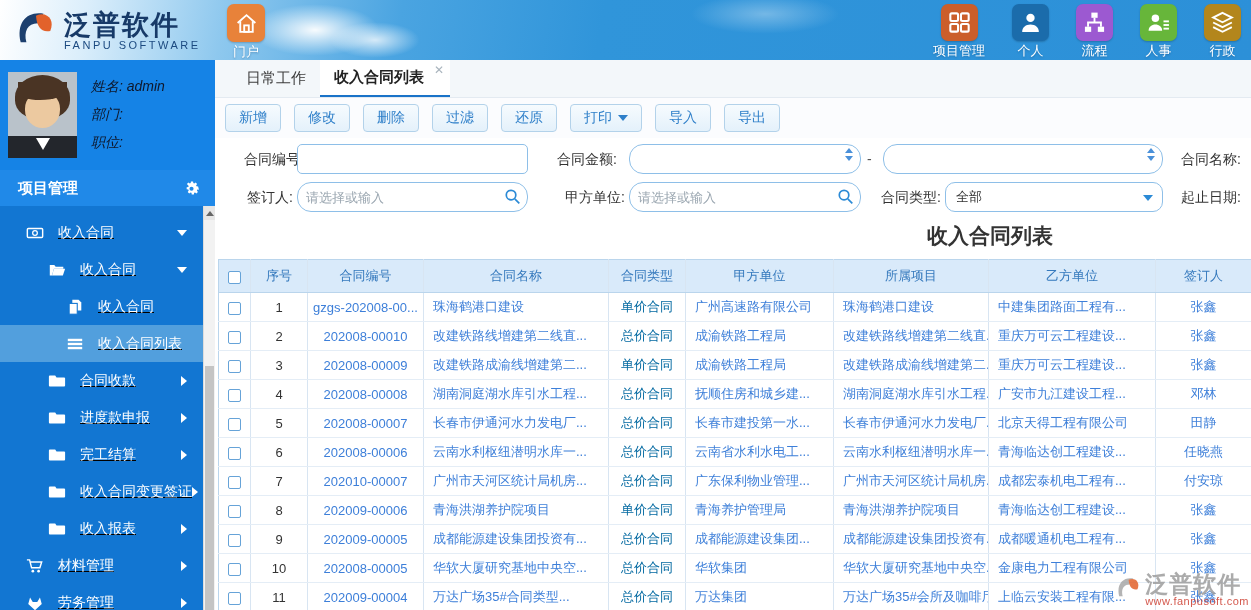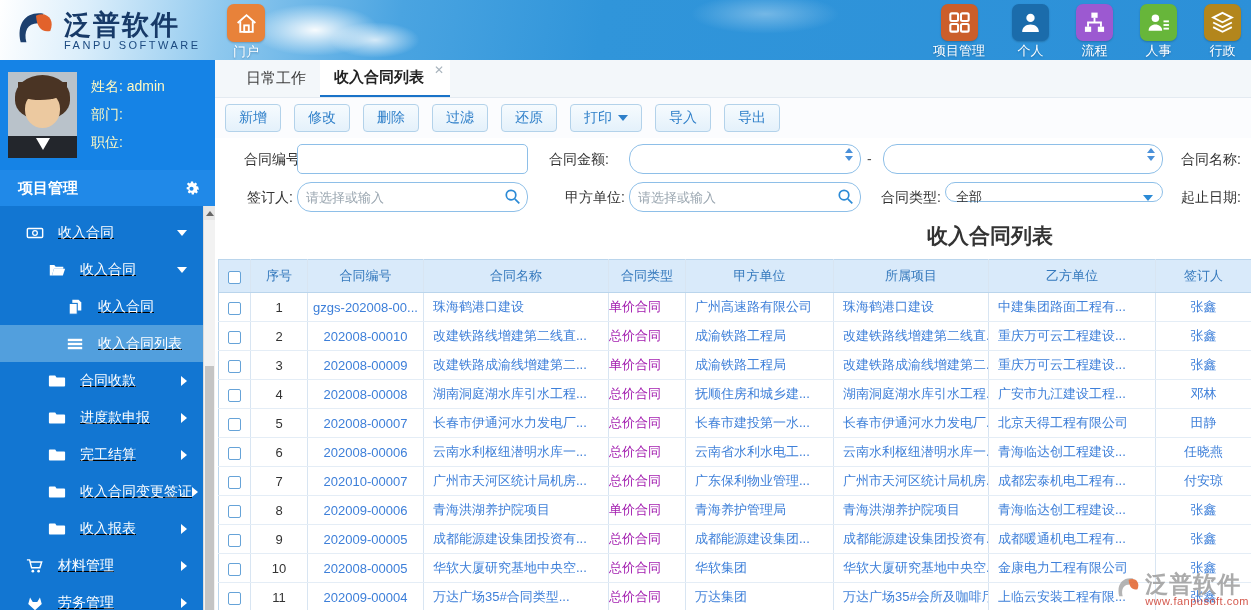--- a/index.html
+++ b/index.html
@@ -28,21 +28,21 @@
   
   .sidebar { position:absolute; left:0; top:60px; width:215px; bottom:0; background:#1276d2; z-index:20; }
   .profile { height:110px; background:#1583e6; display:flex; padding:12px 8px 12px 8px; }
   .avatar { width:69px; height:86px; background:#b9c2ca; position:relative; overflow:hidden; flex:none; }
   .av-hair { position:absolute; top:3px; left:7px; right:7px; height:44px; background:#4a3424; border-radius:50% 50% 42% 42%; }
   .av-face { position:absolute; top:20px; left:17px; width:35px; height:36px; background:#ecc9a0; border-radius:46% 46% 50% 50%; }
   .av-fringe { position:absolute; top:10px; left:10px; width:49px; height:18px; background:#4a3424; border-radius:0 0 55% 45%; }
   .av-suit { position:absolute; bottom:0; left:0; right:0; height:22px; background:#23262c; }
   .av-collar { position:absolute; bottom:8px; left:28px; width:0; height:0;
     border-left:7px solid transparent; border-right:7px solid transparent; border-top:12px solid #fff; }
-  .profile-info { padding-left:14px; color:#fef9c3; font-size:14px; display:flex; flex-direction:column; justify-content:space-between; padding-top:6px; padding-bottom:6px; }
+  .profile-info { padding-left:14px; color:#0f172a; font-size:14px; display:flex; flex-direction:column; justify-content:space-between; padding-top:6px; padding-bottom:6px;font-style:italic; }
   .module-bar { height:36px; background:#2089e8; display:flex; align-items:center; padding:0 14px 0 18px; color:#fff; }
   .module-label { font-size:15px; font-weight:bold; }
   .module-gear { margin-left:auto; width:19px; height:19px; cursor:pointer; }
   .menu { position:absolute; top:146px; left:0; right:12px; bottom:0; overflow:hidden; padding-top:8px;text-decoration:underline; }
   .menu-item { height:37px; display:flex; align-items:center; color:#fff; font-size:14px; padding-right:16px; cursor:pointer; }
   .menu-item.lv1 { padding-left:26px; }
   .menu-item.lv2 { padding-left:48px; }
   .menu-item.lv3 { padding-left:66px; }
   .menu-item.selected { background:#529fdd; }
   .mi-icon { width:18px; height:18px; margin-right:14px; display:inline-flex; flex:none; }
@@ -76,35 +76,35 @@
   .f-wrap { position:absolute; height:30px; }
   .f-wrap input { width:100%; height:30px; border:1px solid #8ebfe8; border-radius:14px; font-size:13px; padding:0 30px 0 8px; color:#333;
     font-family:"Liberation Sans","DejaVu Sans",sans-serif; }
   .f-wrap input::placeholder { color:#9aa6b0; }
   .spin { position:absolute; right:8px; top:4px; display:flex; flex-direction:column; gap:3px; cursor:pointer; }
   .spin i { width:0; height:0; display:block; }
   .spin .up { border-left:4px solid transparent; border-right:4px solid transparent; border-bottom:5px solid #4a90d9; }
   .spin .dn { border-left:4px solid transparent; border-right:4px solid transparent; border-top:5px solid #4a90d9; }
   .f-search { position:absolute; right:7px; top:6px; width:17px; height:17px; cursor:pointer; }
   .f-dash { position:absolute; font-size:14px; color:#555; line-height:30px; }
-  .f-select { position:absolute; height:20px; border:1px solid #8ebfe8; border-radius:10px; background:#fff; font-size:13px; color:#333;
+  .f-select { position:absolute; height:30px; border:1px solid #8ebfe8; border-radius:10px; background:#fff; font-size:13px; color:#333;
     line-height:28px; padding:0 26px 0 10px; cursor:pointer; }
   .sel-caret { position:absolute; right:9px; top:12px; width:0; height:0;
     border-left:5px solid transparent; border-right:5px solid transparent; border-top:6px solid #2b8ad6; }
 
   .table-region { position:relative; height:392px; overflow:hidden; }
   .table-title { position:absolute; top:3px; left:545px; width:460px; text-align:center; font-size:21px; font-weight:bold; color:#333; }
   table { position:absolute; top:40px; left:3px; border-collapse:collapse; table-layout:fixed; width:1033px; background:#fff; }
   th, td { border-right:1px solid #d8e5f2; border-bottom:1px solid #e4edf6; font-size:13px; overflow:hidden; white-space:nowrap; }
   thead th { height:33px; background:#d9eafa; color:#3579bd; font-weight:normal; border-bottom:1px solid #bad5ec; border-top:1px solid #bad5ec; text-align:center; }
   table { border-left:1px solid #bad5ec; border-right:1px solid #d8e5f2; }
   tbody td { height:29px; color:#3d7fd9; }
   td.c-seq { text-align:center; color:#333; }
   td.c-code { text-align:center; }
-  td.c-type { text-align:left; color:#a21caf;margin-top:16px; }
+  td.c-type { text-align:center; color:#0369a1;margin-top:16px; }
   td.c-name, td.c-pa, td.c-proj, td.c-pb { padding-left:9px; }
   td.c-signer { text-align:center; }
   .c-cb { text-align:center; }
   .cb { display:inline-block; width:13px; height:13px; border:1px solid #66a3d8; border-radius:2px; background:#fff; vertical-align:middle; }
 
   .watermark { position:absolute; right:2px; bottom:4px; display:flex; align-items:center; gap:4px; opacity:.85; pointer-events:none; z-index:40; }
   .wm-cn { font-size:23px; font-weight:bold; color:#9d9d9d; letter-spacing:1px; line-height:22px; }
   .wm-url { font-size:11px; color:#cc3a2c; letter-spacing:.5px; }
 </style>
 </head>
@@ -382,21 +382,21 @@
       </div>
       <div class="tbtn">
         <span>导出</span>
 
       </div>
     </div>
 
   <div class="filter-panel">
     <div class="f-label" style="left:11px;top:6px;width:78px;">合同编号:</div>
     <input class="f-input" style="left: 82px; top: 6px; width: 231px;" value="">
-    <div class="f-label" style="left:316px;top:6px;width:78px;">合同金额:</div>
+    <div class="f-label" style="left:324px;top:6px;width:78px;">合同金额:</div>
     <div class="f-wrap" style="left:414px;top:6px;width:232px;">
       <input value="" style="">
       <span class="spin">
           <i class="up"></i>
           <i class="dn"></i>
         </span>
     </div>
     <div class="f-dash" style="left:652px;top:6px;">-</div>
     <div class="f-wrap" style="left:668px;top:6px;width:280px;">
       <input value="" style="">

